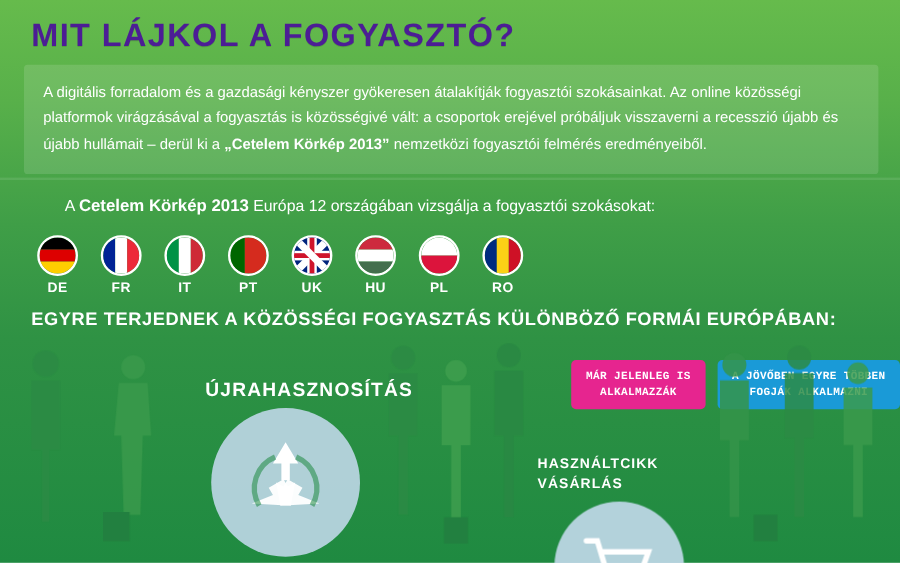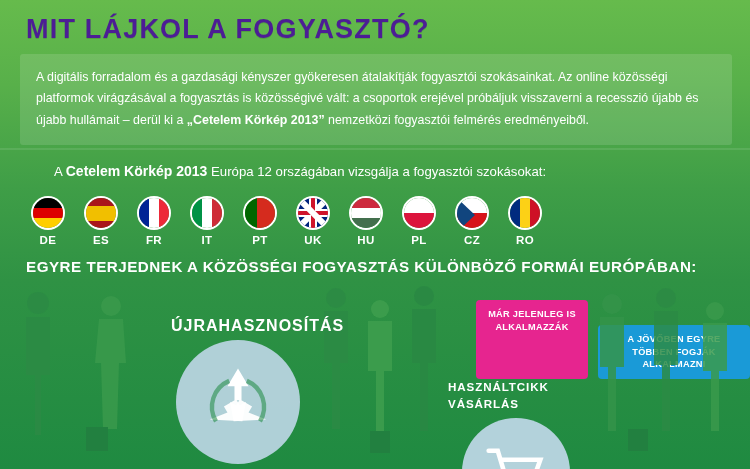--- a/index.html
+++ b/index.html
@@ -119,23 +119,24 @@
   .pill {
     border-radius: 4px;
     padding: 8px 10px;
     text-align: center;
     font-size: 9.2px;
     font-weight: bold;
     line-height: 1.38;
     letter-spacing: 0.3px;
     color: #ffffff;
     min-width: 112px;
+    font-family: Liberation Mono, monospace;
   }
   .pill.magenta { background: #e6258f; }
-  .pill.blue { background: #1a9ad7; margin-top: 25px; }
+  .pill.blue { background: #1a9ad7; }
 
   
   .people {
     position: absolute;
     left: 0; bottom: 0;
     width: 750px; height: 190px;
     pointer-events: none;
   }
 
   
@@ -213,30 +214,20 @@
       <span class="stripes h">
           <div style="background:#000"></div>
           <div style="background:#dd0000"></div>
           <div style="background:#ffce00"></div>
         </span>
     </span>
     <span class="flag-label">DE</span>
   </div>
 
 
-  <div class="flag-item">
-    <span class="flag-circle">
-      <span class="stripes h">
-          <div style="background:#aa151b"></div>
-          <div style="background:#f1bf00;flex:2"></div>
-          <div style="background:#aa151b"></div>
-        </span>
-    </span>
-    <span class="flag-label">ES</span>
-  </div>
 
   <div class="flag-item">
     <span class="flag-circle">
       <span class="stripes">
           <div style="background:#002395"></div>
           <div style="background:#fff"></div>
           <div style="background:#ed2939"></div>
         </span>
     </span>
     <span class="flag-label">FR</span>
@@ -287,30 +278,20 @@
   <div class="flag-item">
     <span class="flag-circle">
       <span class="stripes h">
           <div style="background:#fff"></div>
           <div style="background:#dc143c"></div>
         </span>
     </span>
     <span class="flag-label">PL</span>
   </div>
 
-  <div class="flag-item">
-    <span class="flag-circle">
-      <span class="stripes h" style="position:relative;">
-        <div style="background:#fff"></div>
-          <div style="background:#d7141a"></div>
-        <span style="position:absolute;left:0;top:0;width:0;height:0;border-top:17px solid transparent;border-bottom:17px solid transparent;border-left:18px solid #11457e;"></span>
-      </span>
-    </span>
-    <span class="flag-label">CZ</span>
-  </div>
 
 
   <div class="flag-item">
     <span class="flag-circle">
       <span class="stripes">
           <div style="background:#002b7f"></div>
           <div style="background:#fcd116"></div>
           <div style="background:#ce1126"></div>
         </span>
     </span>

